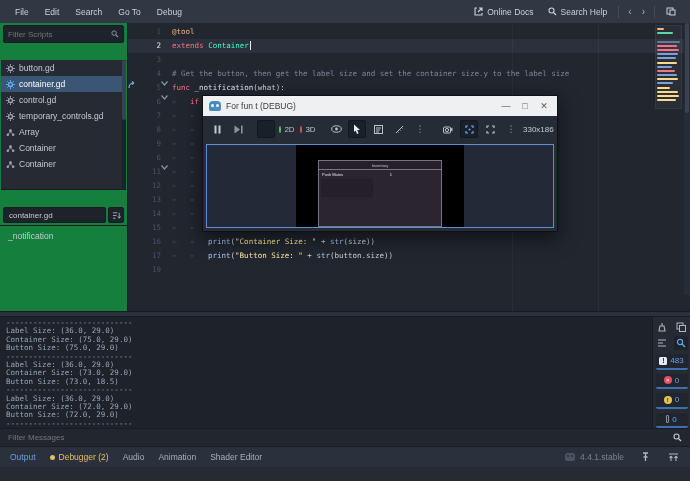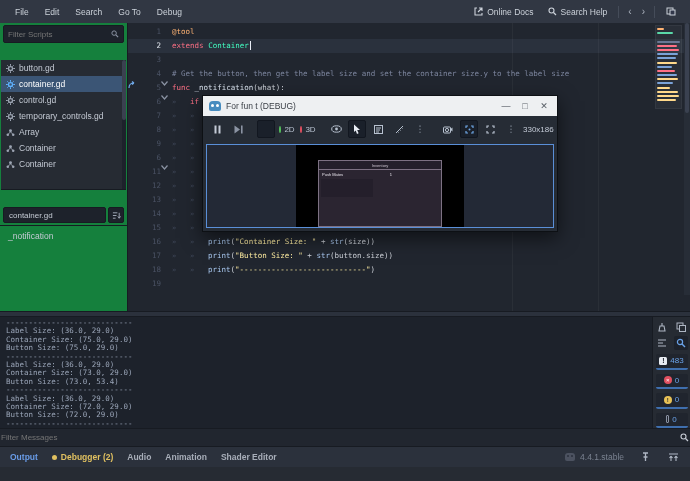--- a/index.html
+++ b/index.html
@@ -72,26 +72,26 @@
   .sidecol { width:38px; background:#262b33; border-left:1px solid #171b22; display:flex; flex-direction:column; align-items:center; padding-top:3px; gap:2px; }
   .icrow { display:flex; gap:5px; }
   .icbtn { width:14px; height:14px; display:flex; align-items:center; justify-content:center; border-radius:2px; }
   .icbtn.on { background:#1d222b; }
   .badge { width:32px; height:16px; background:#20252e; border-bottom:2px solid #3f6fae; border-radius:2px; display:flex; align-items:center; justify-content:center; gap:3px; margin-top:2px; }
   .badge .cnt { color:#6aa2e8; font-size:8px; }
   .b-msg { width:8px; height:8px; background:#e8ecf2; border-radius:1.5px; color:#20252e; font-size:7px; font-weight:bold; display:flex; align-items:center; justify-content:center; }
   .b-err { width:8px; height:8px; background:#e05060; border-radius:50%; color:#fff; font-size:6px; display:flex; align-items:center; justify-content:center; }
   .b-warn { width:8px; height:8px; background:#e8c256; border-radius:50%; color:#20252e; font-size:6px; font-weight:bold; display:flex; align-items:center; justify-content:center; }
   .b-misc { width:3px; height:8px; border:1px solid #8b93a3; border-radius:1px; }
-  .fmsg { height:18px; background:#21262f; border-top:1px solid #171b22; display:flex; align-items:center; padding:0 1px; }
+  .fmsg { height:18px; background:#21262f; border-top:1px solid #171b22; display:flex; align-items:center; padding:0 8px; }
   .fmsg input { flex:1; background:transparent; border:0; outline:0; color:#aab1bd; font-size:8px; font-family:"Liberation Sans",sans-serif; }
 
   
   .botbar { height:21px; background:#2b313c; border-top:1px solid #171b22; display:flex; align-items:center; padding:0 10px; gap:14px; }
-  .btab { font-size:8.5px; color:#a8aeb9; display:flex; align-items:center; gap:4px;font-weight:bold; }
+  .btab { font-size:8.5px; color:#a8aeb9; display:flex; align-items:center; gap:4px; }
   .btab.active { color:#699ce8; }
   .btab.warn { color:#e0c060; }
   .dot { width:5px; height:5px; border-radius:50%; background:#e0c060; }
   .botbar .spacer { flex:1; }
   .version { color:#7a8290; font-size:8.5px; display:flex; align-items:center; gap:5px; }
   .ghead { width:10px; height:8px; background:#5a6170; border-radius:3px 3px 2px 2px; position:relative; opacity:.7; }
   .ghead:before, .ghead:after { content:""; position:absolute; top:2px; width:2px; height:2px; background:#2b313c; border-radius:50%; }
   .ghead:before{left:2px} .ghead:after{right:2px}
 
   
@@ -294,38 +294,37 @@
           <div class="cl"><span class="g-ic"></span><span class="g-num">6</span><span class="g-fold"></span><span class="ctext"><span class="tk-tab">»</span><span class="tk-tab">»</span></span></div>
           <div class="cl"><span class="g-ic"></span><span class="g-num">11</span><span class="g-fold"><svg width="7" height="5" viewBox="0 0 7 5">
                 <path d="M0.5 0.5L3.5 4L6.5 0.5" stroke="#8b93a3" fill="none" stroke-width="1.2"></path>
               </svg></span><span class="ctext"><span class="tk-tab">»</span><span class="tk-tab">»</span></span></div>
           <div class="cl"><span class="g-ic"></span><span class="g-num">12</span><span class="g-fold"></span><span class="ctext"><span class="tk-tab">»</span><span class="tk-tab">»</span></span></div>
           <div class="cl"><span class="g-ic"></span><span class="g-num">13</span><span class="g-fold"></span><span class="ctext"><span class="tk-tab">»</span><span class="tk-tab">»</span></span></div>
           <div class="cl"><span class="g-ic"></span><span class="g-num">14</span><span class="g-fold"></span><span class="ctext"><span class="tk-tab">»</span><span class="tk-tab">»</span></span></div>
           <div class="cl"><span class="g-ic"></span><span class="g-num">15</span><span class="g-fold"></span><span class="ctext"><span class="tk-tab">»</span><span class="tk-tab">»</span></span></div>
           <div class="cl"><span class="g-ic"></span><span class="g-num">16</span><span class="g-fold"></span><span class="ctext"><span class="tk-tab">»</span><span class="tk-tab">»</span><span class="tk-fn">print</span><span class="tk-pl">(</span><span class="tk-str">"Container Size: "</span><span class="tk-pl"> + </span><span class="tk-fn">str</span><span class="tk-pl">(size))</span></span></div>
           <div class="cl"><span class="g-ic"></span><span class="g-num">17</span><span class="g-fold"></span><span class="ctext"><span class="tk-tab">»</span><span class="tk-tab">»</span><span class="tk-fn">print</span><span class="tk-pl">(</span><span class="tk-str">"Button Size: "</span><span class="tk-pl"> + </span><span class="tk-fn">str</span><span class="tk-pl">(button.size))</span></span></div>
-          <div class="cl"><span class="g-ic"></span><span class="g-num">18</span><span class="g-fold"></span><span class="ctext"><span class="tk-tab">»</span><span class="tk-tab">»</span><span class="tk-fn">print</span><span class="tk-pl">(</span><span class="tk-str">"----------------------------"</span><span class="tk-pl">)</span></span></div>
           <div class="cl"><span class="g-ic"></span><span class="g-num">19</span><span class="g-fold"></span><span class="ctext"></span></div>
         </div>
     </div>
   </div>
 
   <div class="splitter"></div>
 
   <div class="outwrap">
     <div class="log" id="log">
         <div>----------------------------</div>
         <div>Label Size: (36.0, 29.0)</div>
         <div>Container Size: (75.0, 29.0)</div>
         <div>Button Size: (75.0, 29.0)</div>
         <div>----------------------------</div>
         <div>Label Size: (36.0, 29.0)</div>
         <div>Container Size: (73.0, 29.0)</div>
-        <div>Button Size: (73.0, 53.4)</div>
+        <div>Button Size: (73.0, 18.5)</div>
         <div>----------------------------</div>
         <div>Label Size: (36.0, 29.0)</div>
         <div>Container Size: (72.0, 29.0)</div>
         <div>Button Size: (72.0, 29.0)</div>
         <div>----------------------------</div>
       </div>
     <div class="sidecol">
       <div class="icrow">
         <div class="icbtn">
           <svg width="10" height="10" viewBox="0 0 10 10">

